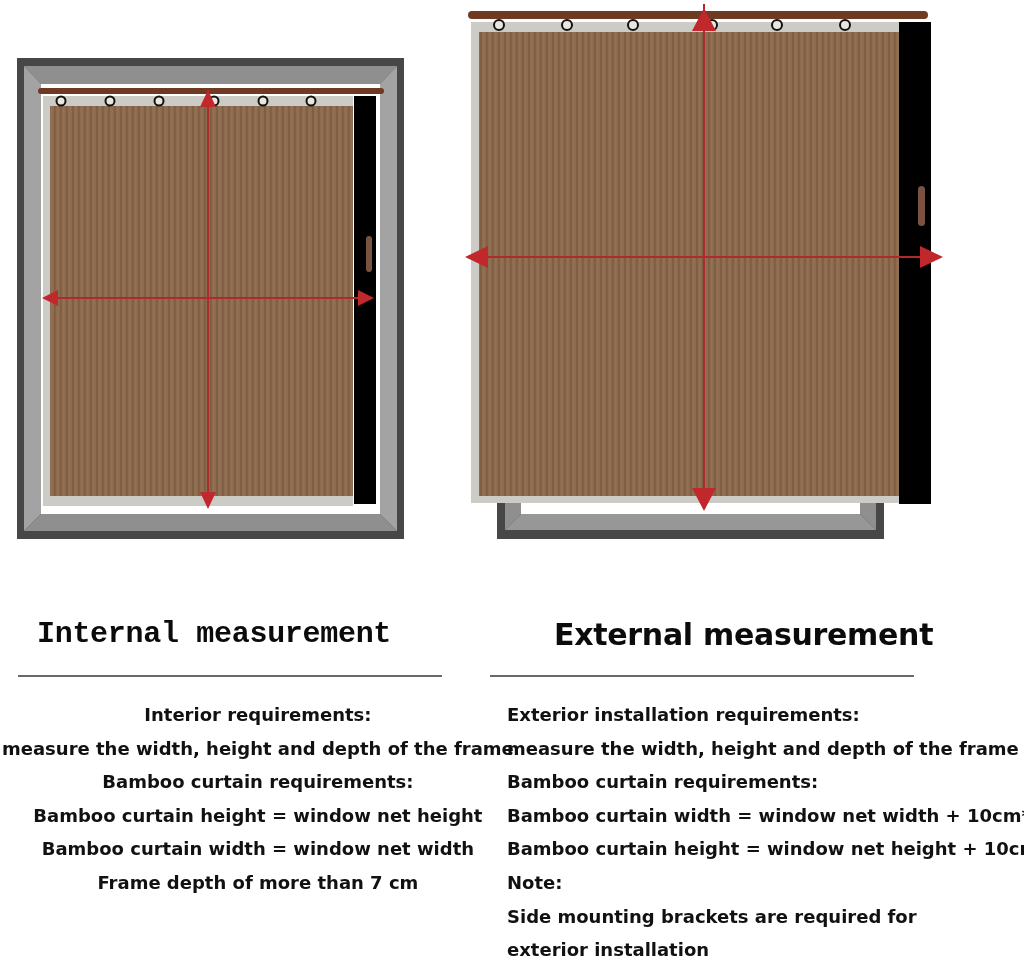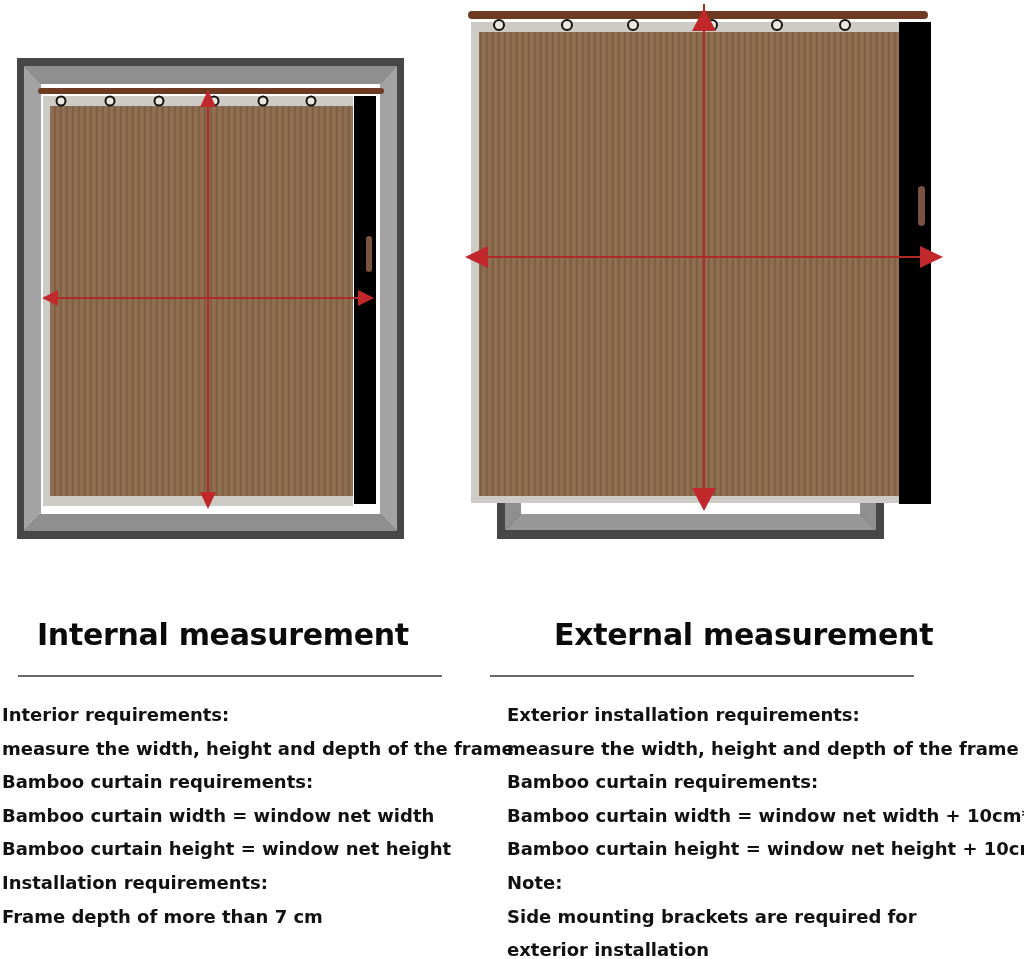--- a/index.html
+++ b/index.html
@@ -96,33 +96,32 @@
       <polygon points="704,511 692,488 716,488" fill="#c0282b"></polygon>
     </g>
     <g>
       <line x1="472" y1="257" x2="936" y2="257" stroke="#b02a2a" stroke-width="2"></line>
       <polygon points="465,257 488,246 488,268" fill="#c0282b"></polygon>
       <polygon points="943,257 920,246 920,268" fill="#c0282b"></polygon>
     </g>
   </g>
 </svg>
 
-<div class="heading" style="left:37px; top:617px;">Internal measurement</div>
+<div class="heading" style="left:37px; top:617px;font-family:Liberation Mono, monospace;">Internal measurement</div>
 <div class="rule" style="left:18px; top:675px; width:424px;"></div>
 
 <div class="heading" style="left:514px; top:617px;margin-left:40px;">External measurement</div>
 <div class="rule" style="left:490px; top:675px; width:424px;"></div>
 
-<div class="req" style="left:2px; top:698px;">
+<div class="req" style="left:2px; top:698px;text-align:center;">
   <div>Interior requirements:</div>
   <div>measure the width, height and depth of the frame</div>
   <div>Bamboo curtain requirements:</div>
+  <div>Bamboo curtain height = window net height</div>
   <div>Bamboo curtain width = window net width</div>
-  <div>Bamboo curtain height = window net height</div>
-  <div>Installation requirements:</div>
   <div>Frame depth of more than 7 cm</div>
 </div>
 
 <div class="req" style="left:507px; top:698px;">
   <div>Exterior installation requirements:</div>
   <div>measure the width, height and depth of the frame</div>
   <div>Bamboo curtain requirements:</div>
   <div>Bamboo curtain width = window net width + 10cm*2</div>
   <div>Bamboo curtain height = window net height + 10cm</div>
   <div>Note:</div>

